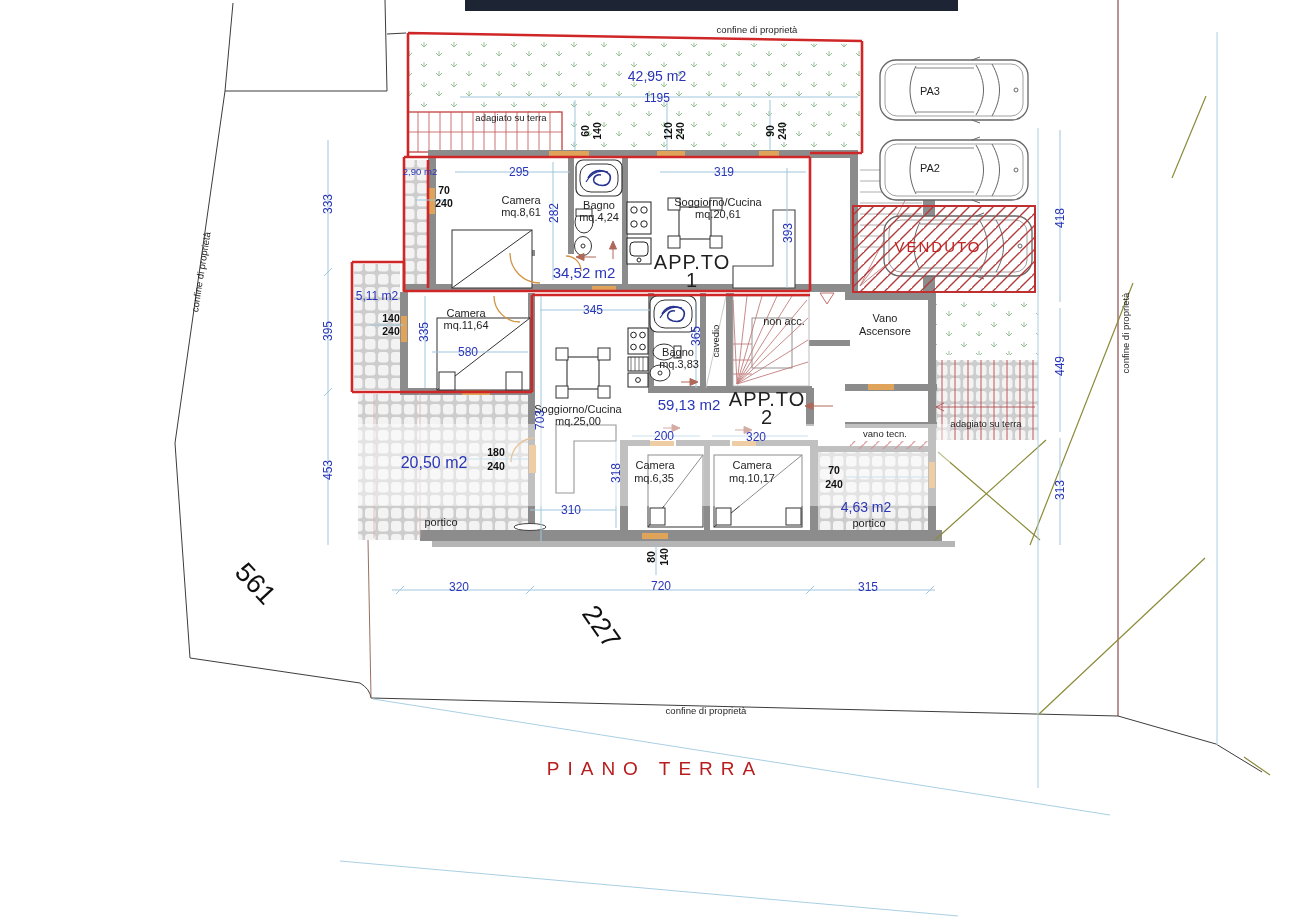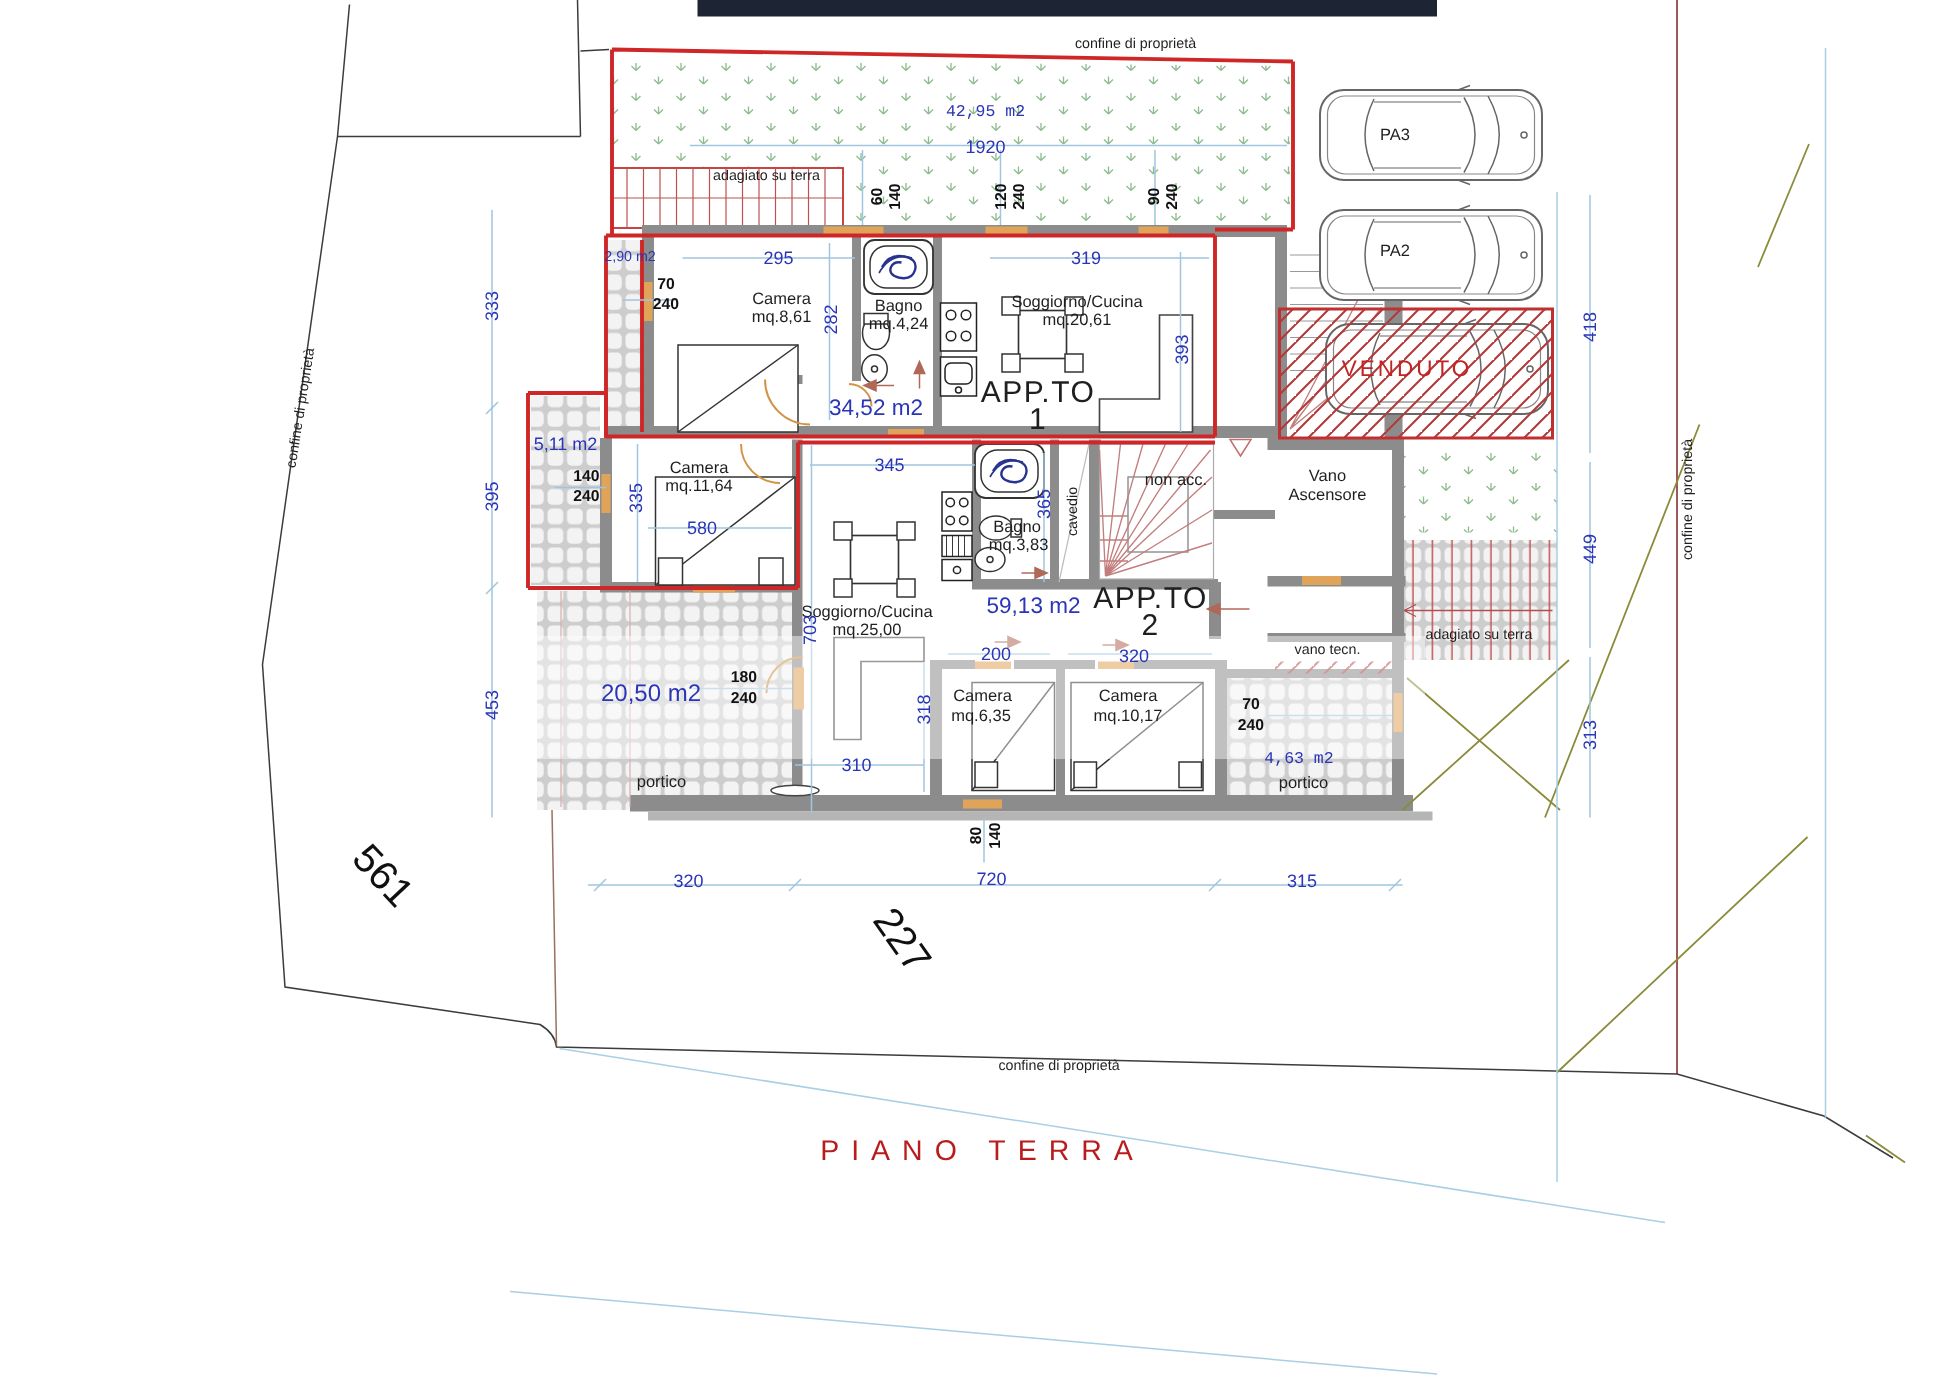--- a/index.html
+++ b/index.html
@@ -4,21 +4,21 @@
 <style>
   html,body{margin:0;padding:0;background:#fff;}
   .plan{position:relative;width:1300px;height:919px;background:#fff;overflow:hidden;
         font-family:"Liberation Sans",sans-serif;}
   .plan svg{position:absolute;left:0;top:0;}
   .lbl{position:absolute;transform:translate(-50%,-50%);font-size:11px;color:#1f1f1f;
        white-space:nowrap;line-height:1;}
   .sm{font-size:9.5px;}
   .blue{color:#2a35b8;}
   .b12{font-size:12px;}
-  .b14{font-size:11px;font-family:Liberation Mono, monospace;}
+  .b14{font-size:14px;}
   .b15{font-size:15px;}
   .b16{font-size:16px;}
   .big{font-size:20px;letter-spacing:1px;}
   .pair{font-size:10.5px;font-weight:bold;color:#111;}
   .r90{transform:translate(-50%,-50%) rotate(-90deg);}
   .venduto{color:#c22424;font-weight:normal;font-size:15px;letter-spacing:2px;}
   .title{font-size:19px;letter-spacing:8px;color:#b91c1c;}
   .parcel{font-size:27px;color:#101010;}
   .wm{position:absolute;left:330px;top:424px;width:620px;height:82px;
       background:rgba(255,255,255,0.45);pointer-events:none;}
@@ -270,21 +270,21 @@
 <span class="lbl sm" style="left:201px;top:272px;transform:translate(-50%,-50%) rotate(-81deg)">confine di proprietà</span>
 <span class="lbl sm r90" style="left:1126px;top:333px">confine di proprietà</span>
 <span class="lbl sm" style="left:706px;top:711px">confine di proprietà</span>
 <span class="lbl sm" style="left:511px;top:118px">adagiato su terra</span>
 <span class="lbl sm" style="left:986px;top:424px">adagiato su terra</span>
 <span class="lbl title" style="left:655px;top:768px">PIANO TERRA</span>
 <span class="lbl parcel" style="left:255px;top:584px;transform:translate(-50%,-50%) rotate(47deg)">561</span>
 <span class="lbl parcel" style="left:601px;top:627px;transform:translate(-50%,-50%) rotate(55deg)">227</span>
 
 <span class="lbl blue b14" style="left:657px;top:76px">42,95 m2</span>
-<span class="lbl blue b12" style="left:657px;top:98px">1920</span>
+<span class="lbl blue b12" style="left:657px;top:98px">1195</span>
 <span class="lbl blue sm" style="left:420px;top:172px">2,90 m2</span>
 <span class="lbl blue b12" style="left:377px;top:296px">5,11 m2</span>
 <span class="lbl blue b15" style="left:584px;top:272px">34,52 m2</span>
 <span class="lbl blue b15" style="left:689px;top:404px">59,13 m2</span>
 <span class="lbl blue b16" style="left:434px;top:463px">20,50 m2</span>
 <span class="lbl blue b14" style="left:866px;top:507px">4,63 m2</span>
 
 <span class="lbl" style="left:521px;top:200px">Camera</span>
 <span class="lbl" style="left:521px;top:212px">mq.8,61</span>
 <span class="lbl" style="left:599px;top:205px">Bagno</span>

